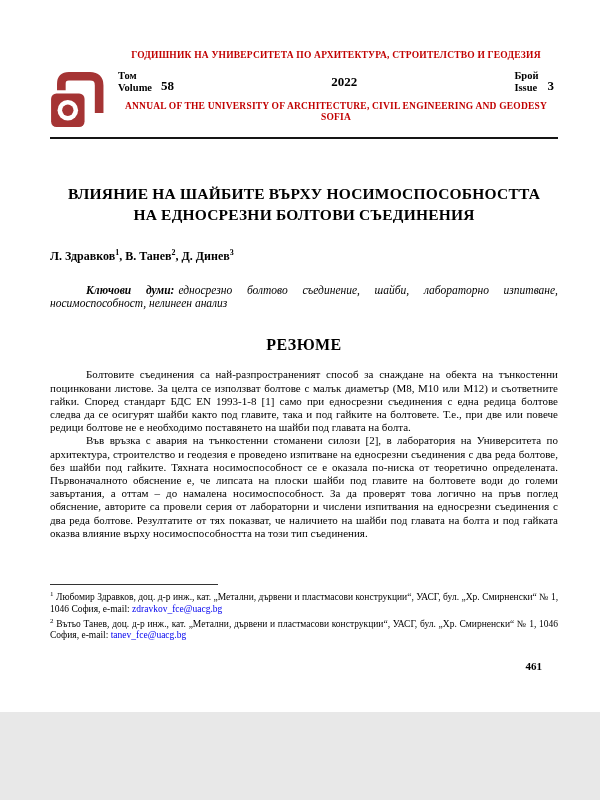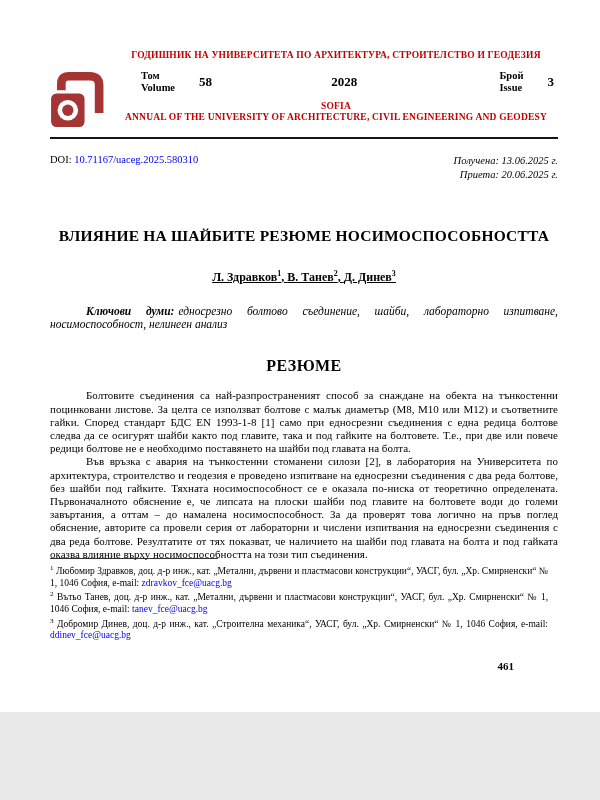--- a/index.html
+++ b/index.html
@@ -20,60 +20,60 @@
   .logo svg { width: 100%; height: 100%; display: block; }
   .header-right { flex: 1 1 auto; padding-left: 10px; }
   .red-title {
     color: #c10000; font-weight: bold; text-align: center;
     font-size: 9.5px; line-height: 11px; letter-spacing: 0.2px;
   }
   .vol-row {
     display: flex; justify-content: space-between; align-items: center;
     margin-top: 9px; margin-bottom: 7px; padding: 0 4px;
   }
-  .vol-group { display: flex; align-items: center; gap: 24px; margin-left: 23px; }
+  .vol-group { display: flex; align-items: flex-end; gap: 9px; }
   .stack { font-weight: bold; font-size: 10.5px; line-height: 12px; text-align: left; }
   .num { font-weight: bold; font-size: 13px; }
   
   .rule { border-top: 2.5px solid #151515; margin-top: 7px; }
   
   .doi-row { display: flex; justify-content: space-between; margin-top: 15px; font-size: 10.5px; }
   .doi a { color: #0000ee; text-decoration: none; }
   .dates { font-style: italic; text-align: right; line-height: 13.5px; }
   
   .title {
     margin-top: 44px; text-align: center;
     font-size: 15.5px; line-height: 21px; font-weight: bold; letter-spacing: 0.2px;
   }
-  .authors { margin-top: 23px; text-align: center; font-size: 12px; font-weight: bold; text-decoration: underline; }
+  .authors { margin-top: 23px; text-align: left; font-size: 12px; font-weight: bold; }
   .authors sup { font-size: 8px; }
   .keywords {
     margin-top: 20px; font-size: 11.5px; line-height: 13.2px;
     font-style: italic; text-align: justify; text-indent: 36px;
   }
   .kw-label { font-weight: bold; padding-right: 4px; }
   .abstract-heading {
     margin-top: 26px; text-align: center;
     font-size: 16px; font-weight: bold; letter-spacing: 0.4px;
   }
   .body-par {
     margin-top: 14px; font-size: 11px; line-height: 13.2px;
     text-align: justify; text-indent: 36px;
   }
   .body-par + .body-par { margin-top: 0; }
   
-  footer { position: absolute; left: 50px; right: 52px; bottom: 70px; }
+  footer { position: absolute; left: 50px; right: 42px; bottom: 70px; }
   .fn-rule { border-top: 1.5px solid #333; width: 168px; margin-bottom: 4px; }
   .fn {
     font-size: 9.5px; line-height: 11.6px; text-align: justify;
   }
   .fn sup { font-size: 7px; }
   .fn a { color: #0000ee; text-decoration: none; }
   .pageno {
-    position: absolute; right: 86px; bottom: 40px;
+    position: absolute; right: 58px; bottom: 40px;
     font-size: 11px; font-weight: bold; margin-top: 32px;
   }
 </style>
 </head>
 <body>
 
 <div class="page">
 
   <header>
     <div class="logo">
@@ -89,65 +89,53 @@
         <div>ГОДИШНИК НА УНИВЕРСИТЕТА ПО АРХИТЕКТУРА, СТРОИТЕЛСТВО И ГЕОДЕЗИЯ</div>
       </div>
       <div class="vol-row">
         <div class="vol-group">
           <div class="stack">
             <div>Том</div>
             <div>Volume</div>
           </div>
           <div class="num">58</div>
         </div>
-        <div class="num">2028</div>
+        <div class="num">2022</div>
         <div class="vol-group">
           <div class="stack">
             <div>Брой</div>
             <div>Issue</div>
           </div>
           <div class="num">3</div>
         </div>
       </div>
       <div class="red-title">
+        <div>ANNUAL OF THE UNIVERSITY OF ARCHITECTURE, CIVIL ENGINEERING AND GEODESY</div>
         <div>SOFIA</div>
-        <div>ANNUAL OF THE UNIVERSITY OF ARCHITECTURE, CIVIL ENGINEERING AND GEODESY</div>
       </div>
     </div>
   </header>
 
   <div class="rule"></div>
 
-  <div class="doi-row">
-    <div class="doi">
-      <span>DOI:</span>
-      <a href="#">10.71167/uaceg.2025.580310</a>
-    </div>
-    <div class="dates">
-      <div>Получена: 13.06.2025 г.</div>
-      <div>Приета: 20.06.2025 г.</div>
-    </div>
-  </div>
 
-  <h1 class="title"><span>ВЛИЯНИЕ НА ШАЙБИТЕ РЕЗЮМЕ НОСИМОСПОСОБНОСТТА</span><br></h1>
+  <h1 class="title"><span>ВЛИЯНИЕ НА ШАЙБИТЕ ВЪРХУ НОСИМОСПОСОБНОСТТА</span><br><span>НА ЕДНОСРЕЗНИ БОЛТОВИ СЪЕДИНЕНИЯ</span></h1>
 
   <p class="authors"><span><span>Л. Здравков</span><sup>1</sup></span><span>, </span><span><span>В. Танев</span><sup>2</sup></span><span>, </span><span><span>Д. Динев</span><sup>3</sup></span></p>
 
   <p class="keywords"><span class="kw-label">Ключови думи:</span><span>едносрезно болтово съединение, шайби, лабораторно изпитване, носимоспособност, нелинеен анализ</span></p>
 
   <h2 class="abstract-heading">РЕЗЮМЕ</h2>
 
   <p class="body-par">Болтовите съединения са най-разпространеният способ за снаждане на обекта на тънкостенни поцинковани листове. За целта се използват болтове с малък диаметър (М8, М10 или М12) и съответните гайки. Според стандарт БДС EN 1993-1-8 [1] само при едносрезни съединения с една редица болтове следва да се осигурят шайби както под главите, така и под гайките на болтовете. Т.е., при две или повече редици болтове не е необходимо поставянето на шайби под главата на болта.</p>
   <p class="body-par">Във връзка с авария на тънкостенни стоманени силози [2], в лаборатория на Университета по архитектура, строителство и геодезия е проведено изпитване на едносрезни съединения с два реда болтове, без шайби под гайките. Тяхната носимоспособност се е оказала по-ниска от теоретично определената. Първоначалното обяснение е, че липсата на плоски шайби под главите на болтовете води до големи завъртания, а оттам – до намалена носимоспособност. За да проверят това логично на пръв поглед обяснение, авторите са провели серия от лабораторни и числени изпитвания на едносрезни съединения с два реда болтове. Резултатите от тях показват, че наличието на шайби под главата на болта и под гайката оказва влияние върху носимоспособността на този тип съединения.</p>
 
   <footer>
     <div class="fn-rule"></div>
     <p class="fn"><sup>1</sup> <span>Любомир Здравков, доц. д-р инж., кат. „Метални, дървени и пластмасови конструкции“, УАСГ, бул. „Хр. Смирненски“ № 1, 1046 София, e-mail:</span>
       <a href="#">zdravkov_fce@uacg.bg</a></p>
     <p class="fn"><sup>2</sup> <span>Вътьо Танев, доц. д-р инж., кат. „Метални, дървени и пластмасови конструкции“, УАСГ, бул. „Хр. Смирненски“ № 1, 1046 София, e-mail:</span>
       <a href="#">tanev_fce@uacg.bg</a></p>
-    <p class="fn"><sup>3</sup> <span>Добромир Динев, доц. д-р инж., кат. „Строителна механика“, УАСГ, бул. „Хр. Смирненски“ № 1, 1046 София, e-mail:</span>
-      <a href="#">ddinev_fce@uacg.bg</a></p>
   </footer>
 
   <div class="pageno">461</div>
 
 </div>
 
 </body></html>

